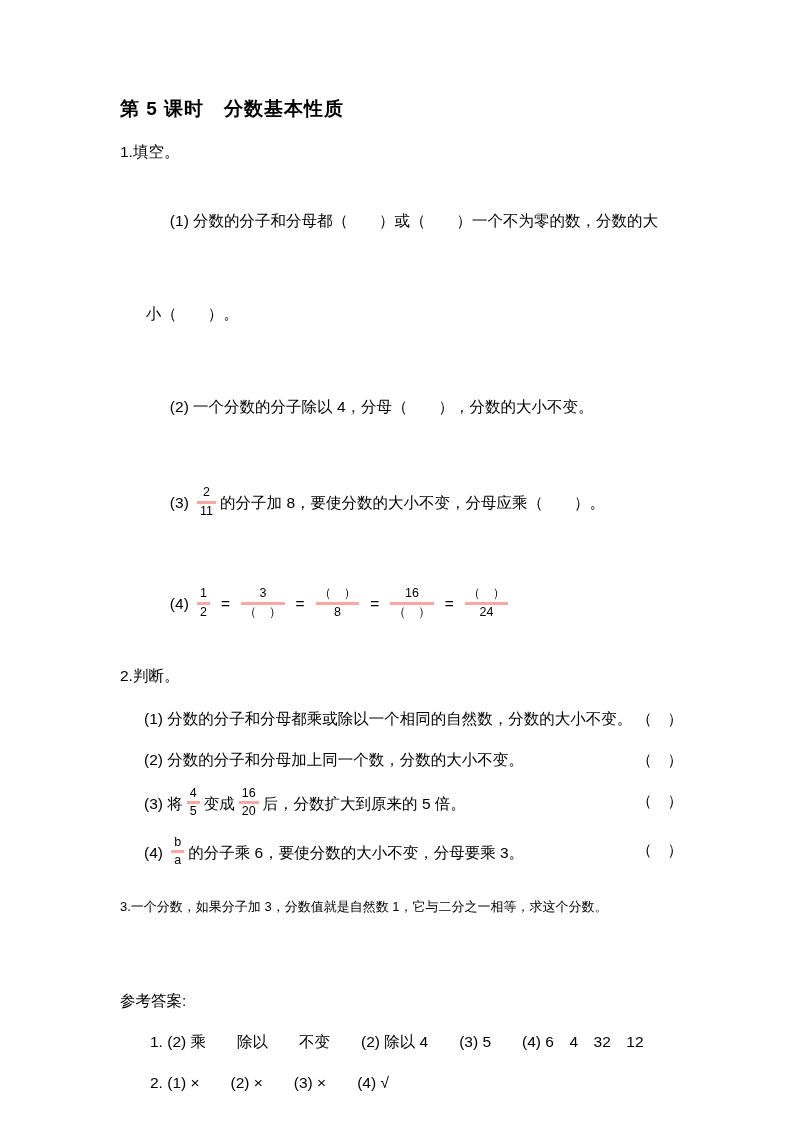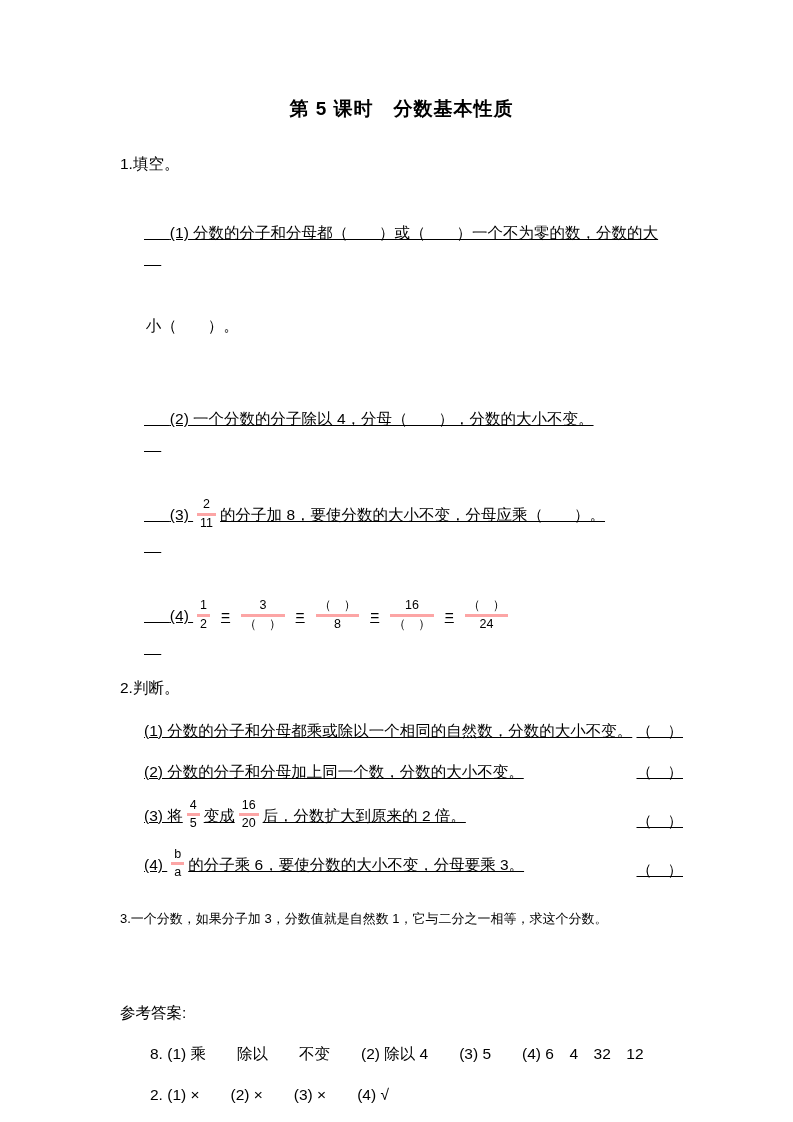--- a/index.html
+++ b/index.html
@@ -11,58 +11,57 @@
     color: #000000;
     overflow: hidden;
   }
   .page {
     width: 793px;
     height: 1122px;
     padding: 96px 110px 0 120px;
     background: #ffffff;
   }
   .title {
-    text-align: center;
     font-size: 19px;
     font-weight: bold;
     letter-spacing: 1px;
-    margin-bottom: 30px;
+    margin-bottom: 18px;
   }
   .sec-heading {
     font-size: 15.5px;
     line-height: 24px;
     margin-bottom: 18px;
     white-space: pre-wrap;
   }
   .line {
     font-size: 15.5px;
     line-height: 26px;
     margin-bottom: 15px;
     white-space: pre-wrap;
   }
-  .indent1 { padding-left: 24px; text-decoration: underline; }
+  .indent1 { padding-left: 24px; }
   .t { white-space: pre-wrap; }
   .eq { margin: 0 7px; }
   .frac {
     display: inline-flex;
     flex-direction: column;
     text-align: center;
     vertical-align: middle;
     margin: 0 4px;
     font-size: 12.5px;
     line-height: 1.25;
     position: relative;
     top: -2px;
   }
   .frac .num, .frac .den { padding: 0 3px; }
   .frac .den { border-top: 3px solid #fca5a5; }
   .judge {
     display: flex;
     justify-content: space-between;
-    align-items: flex-end;
+    align-items: flex-start;
   }
   .jtext { white-space: pre-wrap; }
   .bracket { white-space: pre; }
   .para {
     font-size: 13px;
     line-height: 41px;
     text-align: justify;
     margin-bottom: 4px;
     white-space: pre-wrap;
   }
@@ -107,34 +106,34 @@
       <span class="jtext">(1) 分数的分子和分母都乘或除以一个相同的自然数，分数的大小不变。</span>
       <span class="bracket">（　）</span>
     </div>
 
     <div class="line indent1 judge">
       <span class="jtext">(2) 分数的分子和分母加上同一个数，分数的大小不变。</span>
       <span class="bracket">（　）</span>
     </div>
 
     <div class="line indent1 judge">
-      <span class="jtext"><span class="t">(3) 将</span><span class="frac"><span class="num">4</span><span class="den">5</span></span><span class="t">变成</span><span class="frac"><span class="num">16</span><span class="den">20</span></span><span class="t">后，分数扩大到原来的 2 倍。</span></span>
+      <span class="jtext"><span class="t">(3) 将</span><span class="frac"><span class="num">4</span><span class="den">5</span></span><span class="t">变成</span><span class="frac"><span class="num">16</span><span class="den">20</span></span><span class="t">后，分数扩大到原来的 5 倍。</span></span>
       <span class="bracket">（　）</span>
     </div>
 
     <div class="line indent1 judge">
       <span class="jtext"><span class="t">(4) </span><span class="frac"><span class="num">b</span><span class="den">a</span></span><span class="t">的分子乘 6，要使分数的大小不变，分母要乘 3。</span></span>
       <span class="bracket">（　）</span>
     </div>
   </section>
 
   <p class="para">3.一个分数，如果分子加 3，分数值就是自然数 1，它与二分之一相等，求这个分数。</p>
 
   <section class="answers">
     <div class="sec-heading">参考答案:</div>
 
-    <div class="line ans-indent">8. (1) 乘　　除以　　不变　　(2) 除以 4　　(3) 5　　(4) 6　4　32　12</div>
+    <div class="line ans-indent">1. (2) 乘　　除以　　不变　　(2) 除以 4　　(3) 5　　(4) 6　4　32　12</div>
 
     <div class="line ans-indent">2. (1) ×　　(2) ×　　(3) ×　　(4) √</div>
 
   </section>
 
 </div>
 
 </body></html>

